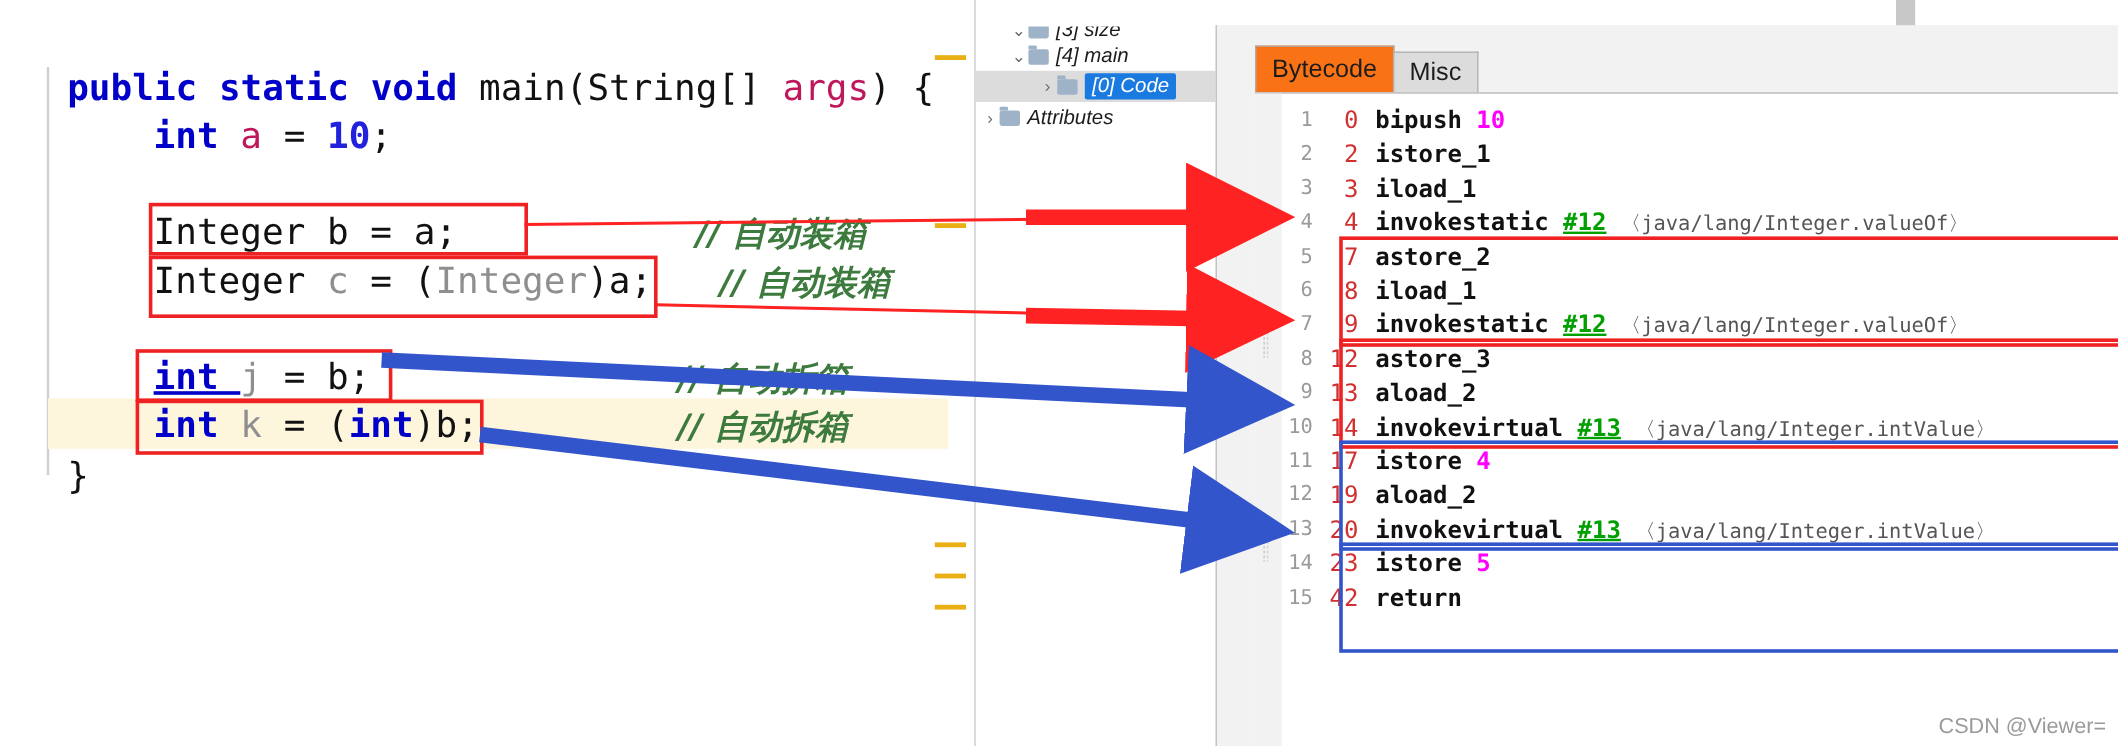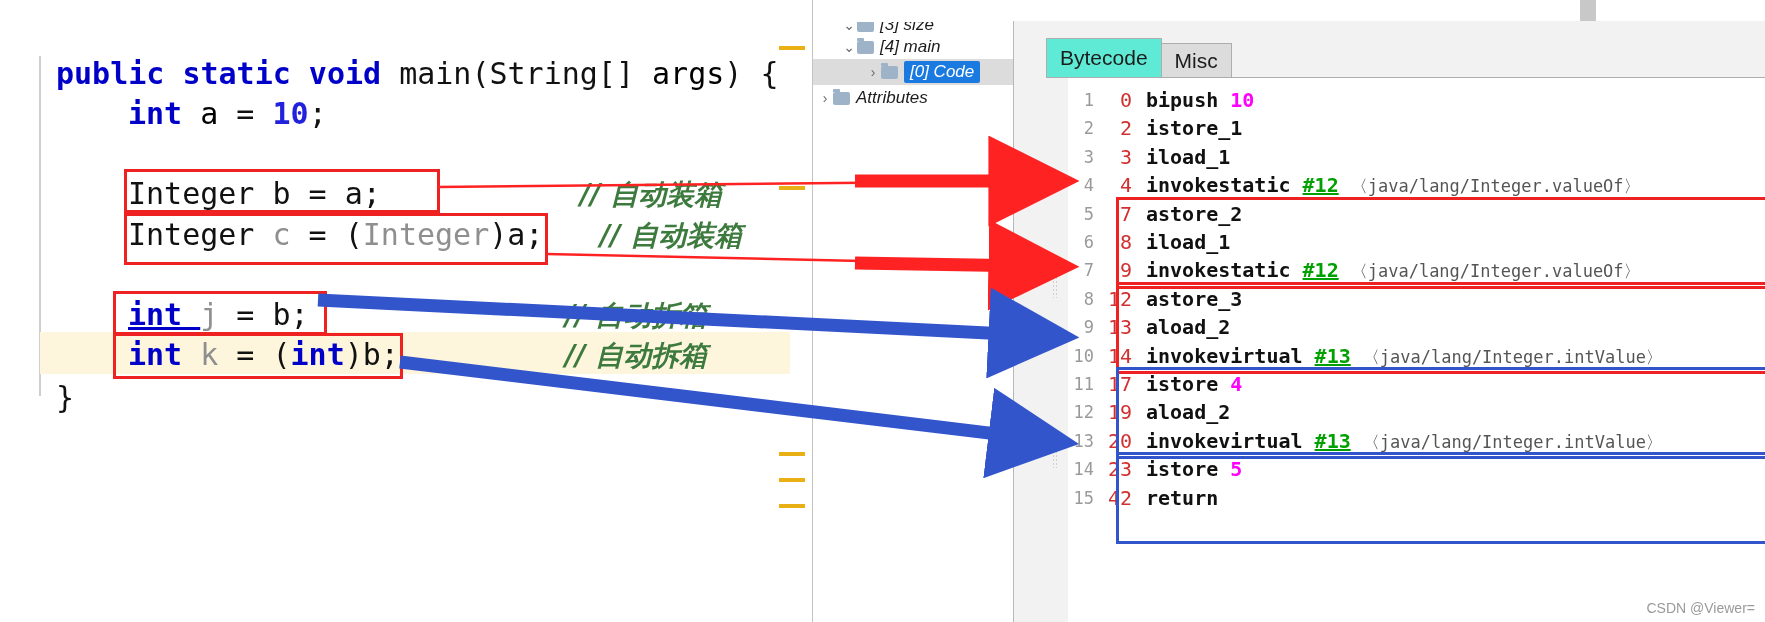--- a/index.html
+++ b/index.html
@@ -15,21 +15,21 @@
   .editor{position:absolute;left:0;top:0;width:910px;height:622px;background:#ffffff;}
   .gutter-line{position:absolute;left:39px;width:2px;background:#cfcfcf;}
   .code-line{
     position:absolute;
     font-family:"DejaVu Sans Mono","Liberation Mono",monospace;
     font-size:30px;white-space:pre;letter-spacing:0px;
   }
   .kw{color:#0000c8;font-weight:bold;}
   .kw-u{color:#0000c8;font-weight:bold;text-decoration:underline;}
   .plain{color:#111111;font-weight:normal;}
-  .plain-n{color:#000000;}
+  .plain-n{color:#be185d;}
   .dim{color:#8f8f8f;}
   .num{color:#2222dd;font-weight:bold;}
   .hl-row{position:absolute;background:#fdf6dd;}
   .comment{
     position:absolute;color:#3d7a3d;font-weight:bold;font-style:italic;
     font-family:"DejaVu Sans","Liberation Sans",sans-serif;font-size:28px;white-space:pre;
   }
   .rbox{position:absolute;border:3px solid #ee2222;box-sizing:border-box;background:transparent;}
 
   
@@ -49,39 +49,39 @@
   .folder:before{content:"";position:absolute;left:0;top:-3px;width:7px;height:3px;background:#9fb3c8;border-radius:1px 1px 0 0;}
   .tree-label{white-space:nowrap;font-style:italic;}
   .sel-pill{background:#1a7ae0;color:#ffffff;padding:1px 6px;border-radius:2px;}
 
   
   .bcpanel{position:absolute;left:1013px;top:21px;width:752px;height:601px;background:#f2f2f2;
            border-left:1px solid #b8b8b8;}
   .tabbar{position:absolute;left:32px;top:19px;height:38px;display:flex;align-items:flex-end;}
   .tab{height:34px;padding:0 13px;display:flex;align-items:center;font-size:21px;color:#1c1c1c;
        background:#dcdcdc;border:1px solid #adadad;border-bottom:none;margin-right:-1px;}
-  .tab.active{background:#5eead4;border-bottom:1px solid #ffffff;height:38px;}
+  .tab.active{background:#f97316;border-bottom:1px solid #ffffff;height:38px;}
   .bc-body{position:absolute;left:32px;top:56px;right:0;bottom:0;background:#ffffff;border-top:1px solid #adadad;}
   .bc-row{position:absolute;left:0;height:30px;width:100%;
           font-family:"DejaVu Sans Mono","Liberation Mono",monospace;font-size:20px;white-space:nowrap;}
   .bc-ln{position:absolute;left:14px;width:34px;text-align:right;color:#9a9a9a;font-size:17px;top:4px;}
   .bc-off{position:absolute;left:56px;width:30px;text-align:right;color:#d03030;top:2px;}
   .bc-txt{position:absolute;left:100px;top:2px;color:#111111;font-weight:bold;}
   .bc-cp{color:#00a000;font-weight:bold;text-decoration:underline;}
   .bc-ref{color:#555555;font-weight:normal;font-size:17px;}
   .bc-mag{color:#ff00ff;font-weight:bold;}
   .bc-scroll{position:absolute;left:0;top:0;width:22px;height:601px;background:#f2f2f2;}
   .bc-grip{position:absolute;left:6px;width:5px;height:30px;
            background-image:radial-gradient(#cfcfcf 1px, transparent 1px);background-size:3px 4px;}
 
   .outbox-red{position:absolute;border:3px solid #ee2222;box-sizing:border-box;}
   .outbox-blue{position:absolute;border:3px solid #3355cc;box-sizing:border-box;}
 
   svg.overlay{position:absolute;left:0;top:0;width:1765px;height:622px;pointer-events:none;}
-  .watermark{position:absolute;right:10px;bottom:6px;font-size:14px;color:#9a9a9a;}
+  .watermark{position:absolute;right:10px;bottom:6px;font-size:18px;color:#9a9a9a;}
 </style>
 </head>
 <body>
 
 <div id="stage">
 
   <div class="editor">
     <div class="gutter-line" style="top:56px;height:340px;"></div>
     <div id="hl-row" class="hl-row" style="top: 332px; left: 40px; width: 750px; height: 42px;"></div>
     <div id="code-lines">

